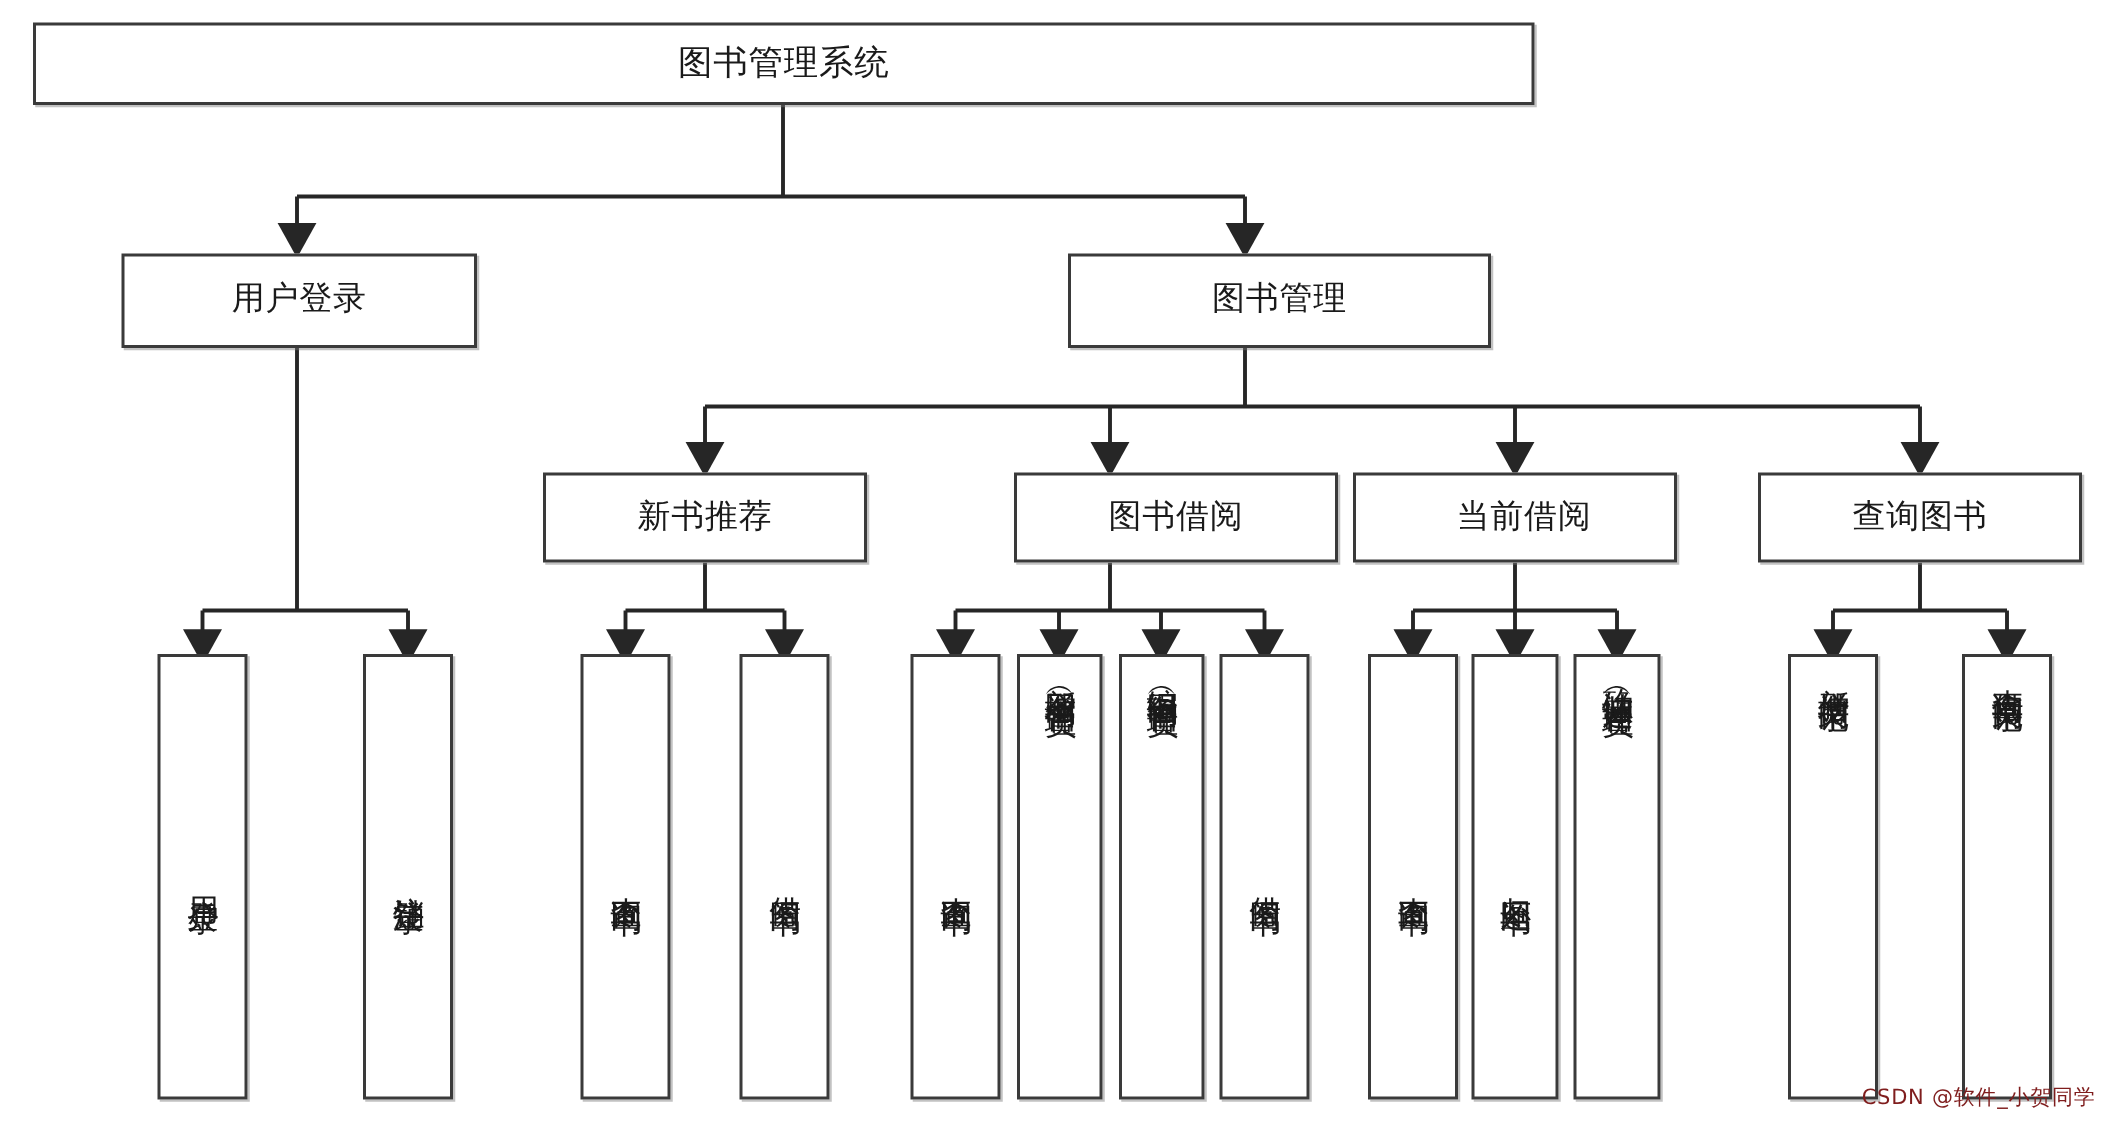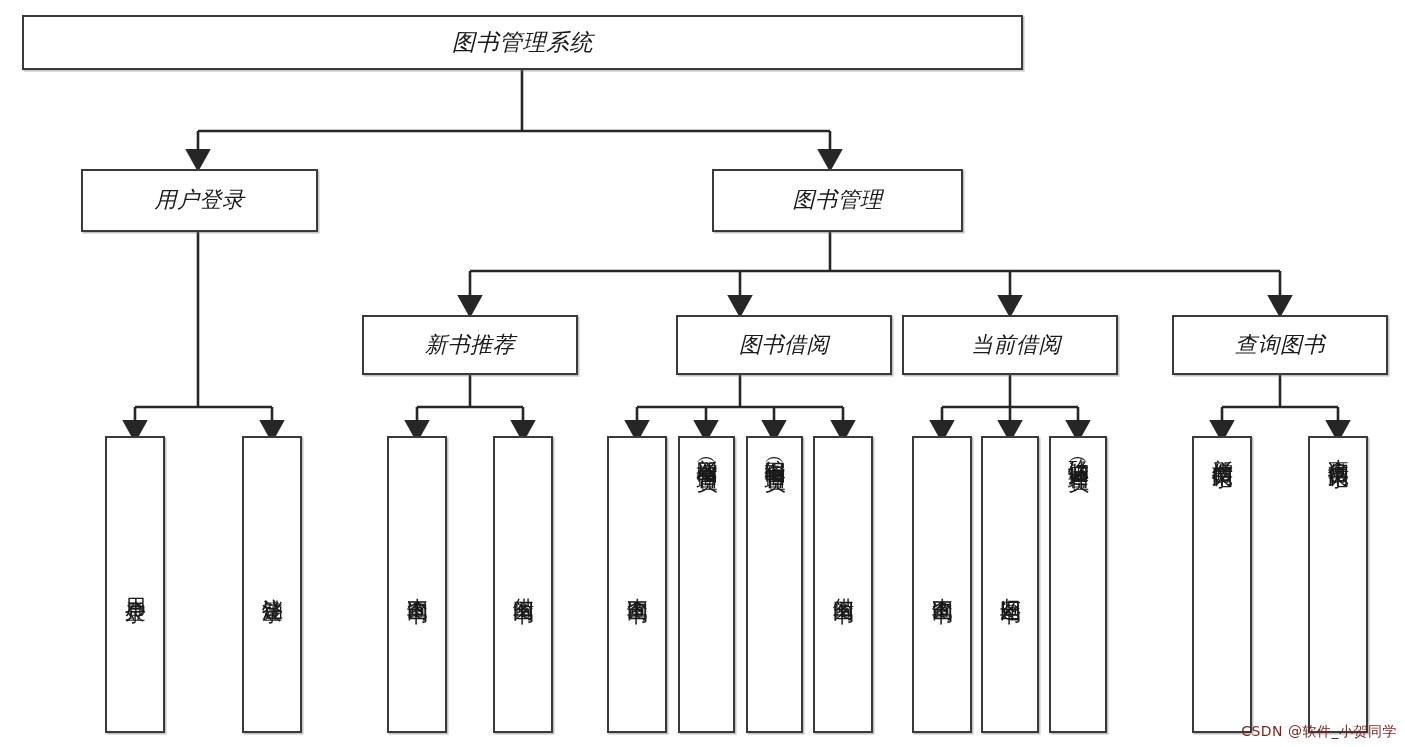--- a/index.html
+++ b/index.html
@@ -39,21 +39,20 @@
     box-shadow: 1.5px 1.5px 0 rgba(120,120,120,0.45);
   }
   .node .label {
     display: block;
     line-height: 1.12;
     letter-spacing: 0.5px;
   }
   .node.horiz .label {
     font-size: 22px;
     writing-mode: horizontal-tb;
-    font-style: italic;
   }
   
   .node.vert {
     align-items: flex-start;
     justify-content: center;
     padding-top: 4px;
   }
   .node.vert .label {
     writing-mode: vertical-rl;
     text-orientation: upright;
@@ -134,21 +133,21 @@
     </g>
   </svg>
 
   <div class="node horiz root" style="left:22px; top:15px; width:1001px; height:55px;">
     <span class="label">图书管理系统</span>
   </div>
 
   <div class="node horiz" style="left:81px; top:169px; width:237px; height:63px;">
     <span class="label">用户登录</span>
   </div>
-  <div class="node horiz" style="left:712px; top:169px; width:251px; height:63px;">
+  <div class="node horiz" style="left:712px; top:169px; width:282px; height:63px;">
     <span class="label">图书管理</span>
   </div>
 
   <div class="node horiz" style="left:362px; top:315px; width:216px; height:60px;">
     <span class="label">新书推荐</span>
   </div>
   <div class="node horiz" style="left:632px; top:315px; width:216px; height:60px;margin-left:44px;">
     <span class="label">图书借阅</span>
   </div>
   <div class="node horiz" style="left:902px; top:315px; width:216px; height:60px;padding-left:12px;">

